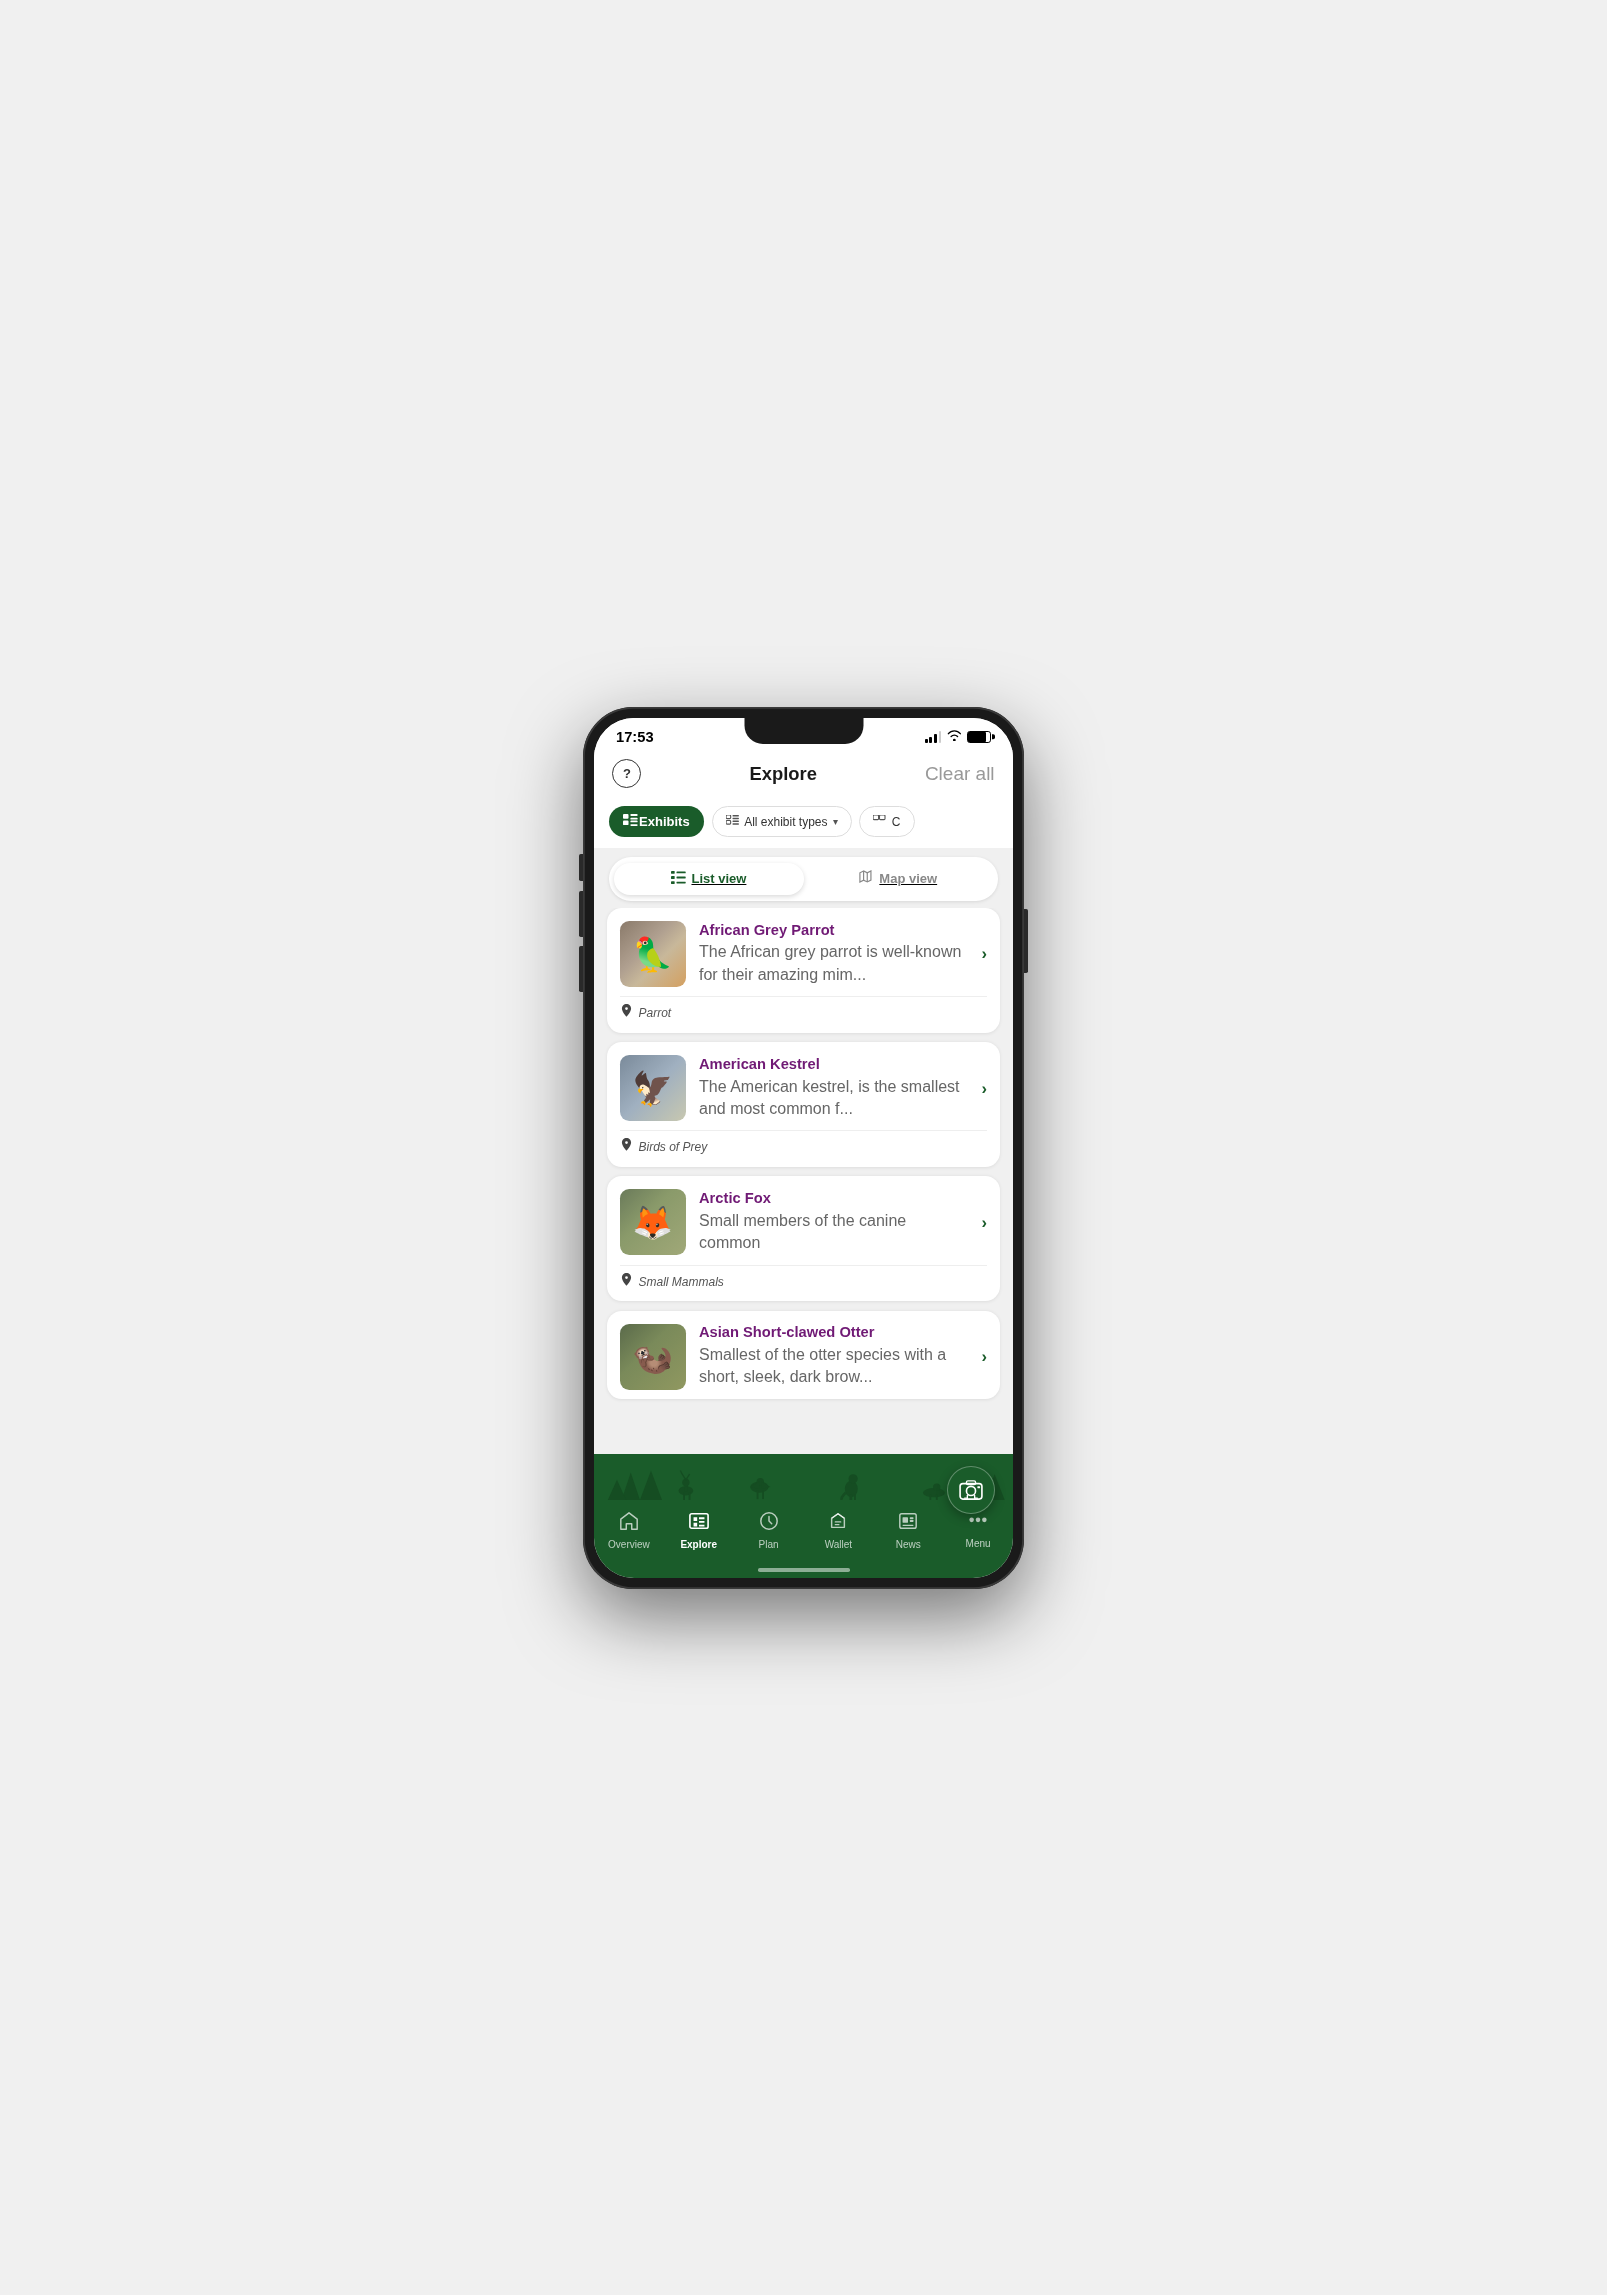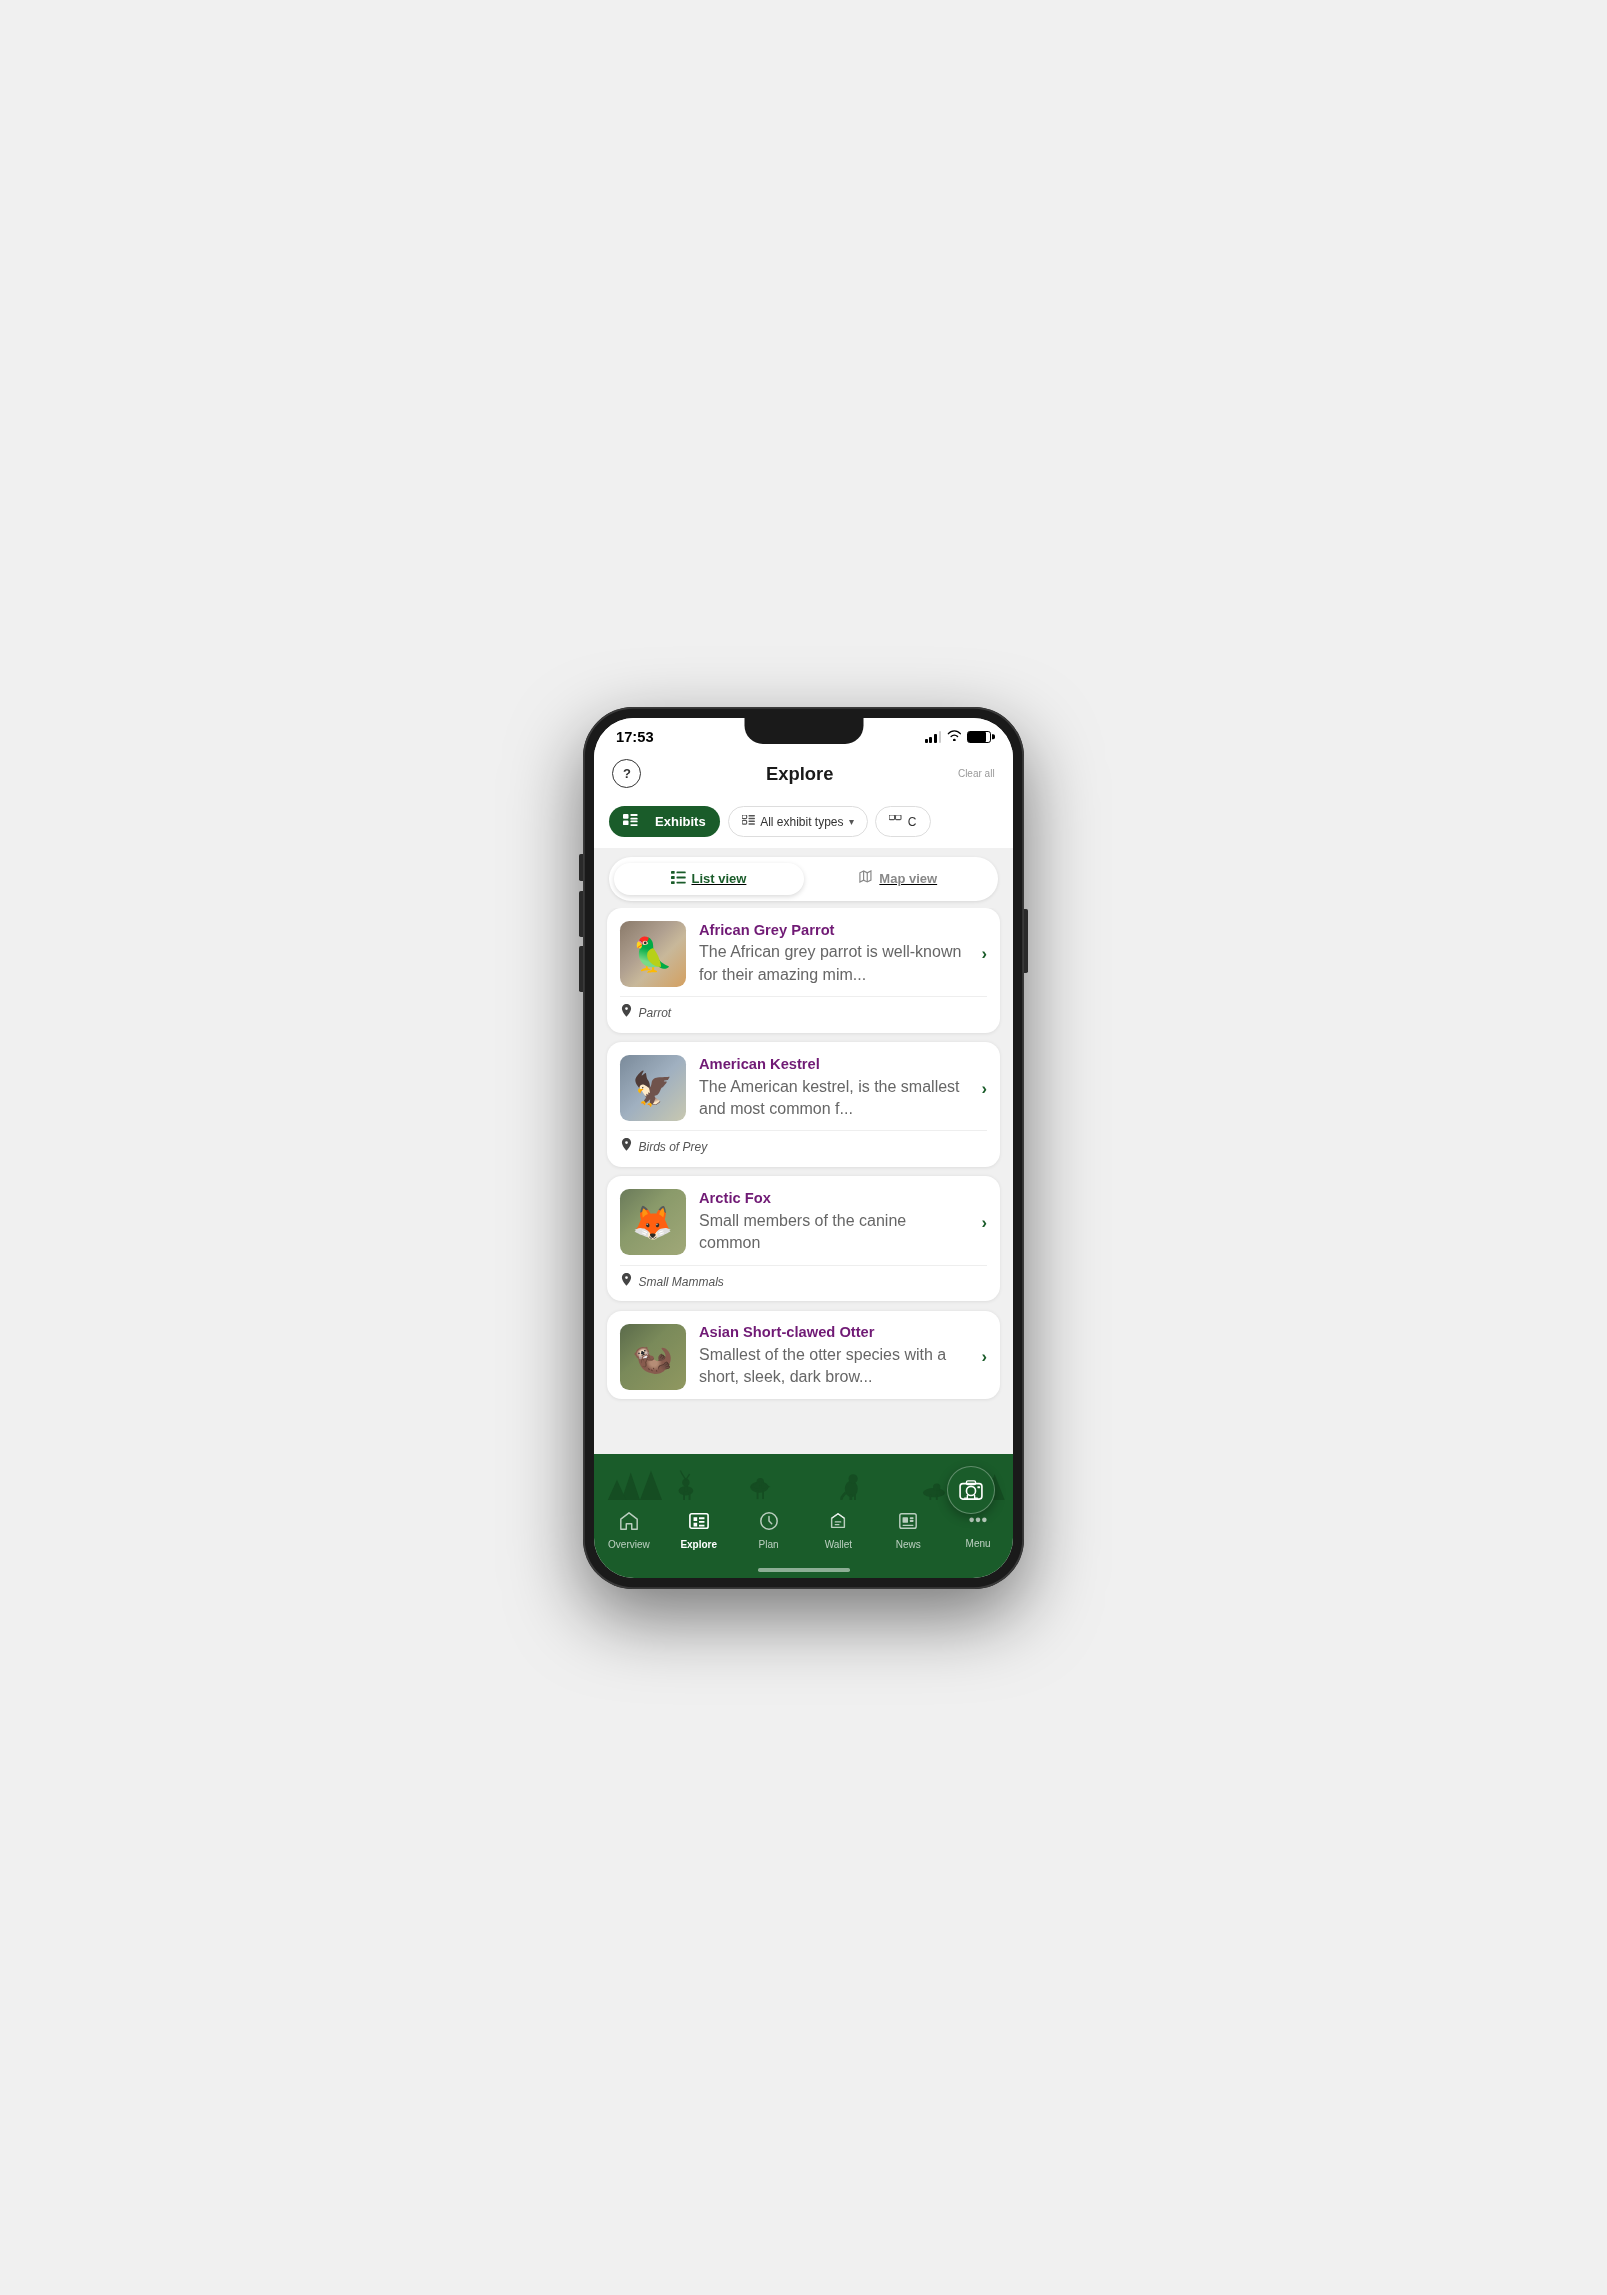--- a/index.html
+++ b/index.html
@@ -151,21 +151,21 @@
       cursor: pointer;
     }
 
     .header-title {
       font-size: 18.4px;
       font-weight: 800;
       color: #1a1a1a;
     }
 
     .header-clear {
-      font-size: 10px;
+      font-size: 19px;
       color: #999;
       cursor: pointer;
     }
 
     
     .filter-bar {
       background: #fff;
       padding: 7.3px 14.7px 11px;
       display: flex;
       gap: 7.3px;
@@ -177,21 +177,21 @@
     .filter-btn-active {
       background: #1a5c2a;
       color: #fff;
       border: none;
       border-radius: 20px;
       padding: 7.3px 14.7px;
       font-size: 13px;
       font-weight: 600;
       display: flex;
       align-items: center;
-      gap: 17px;
+      gap: 1px;
       cursor: pointer;
       white-space: nowrap;
     }
 
     .filter-btn-active .filter-icon {
       font-size: 12px;
     }
 
     .filter-btn-inactive {
       background: #fff;

